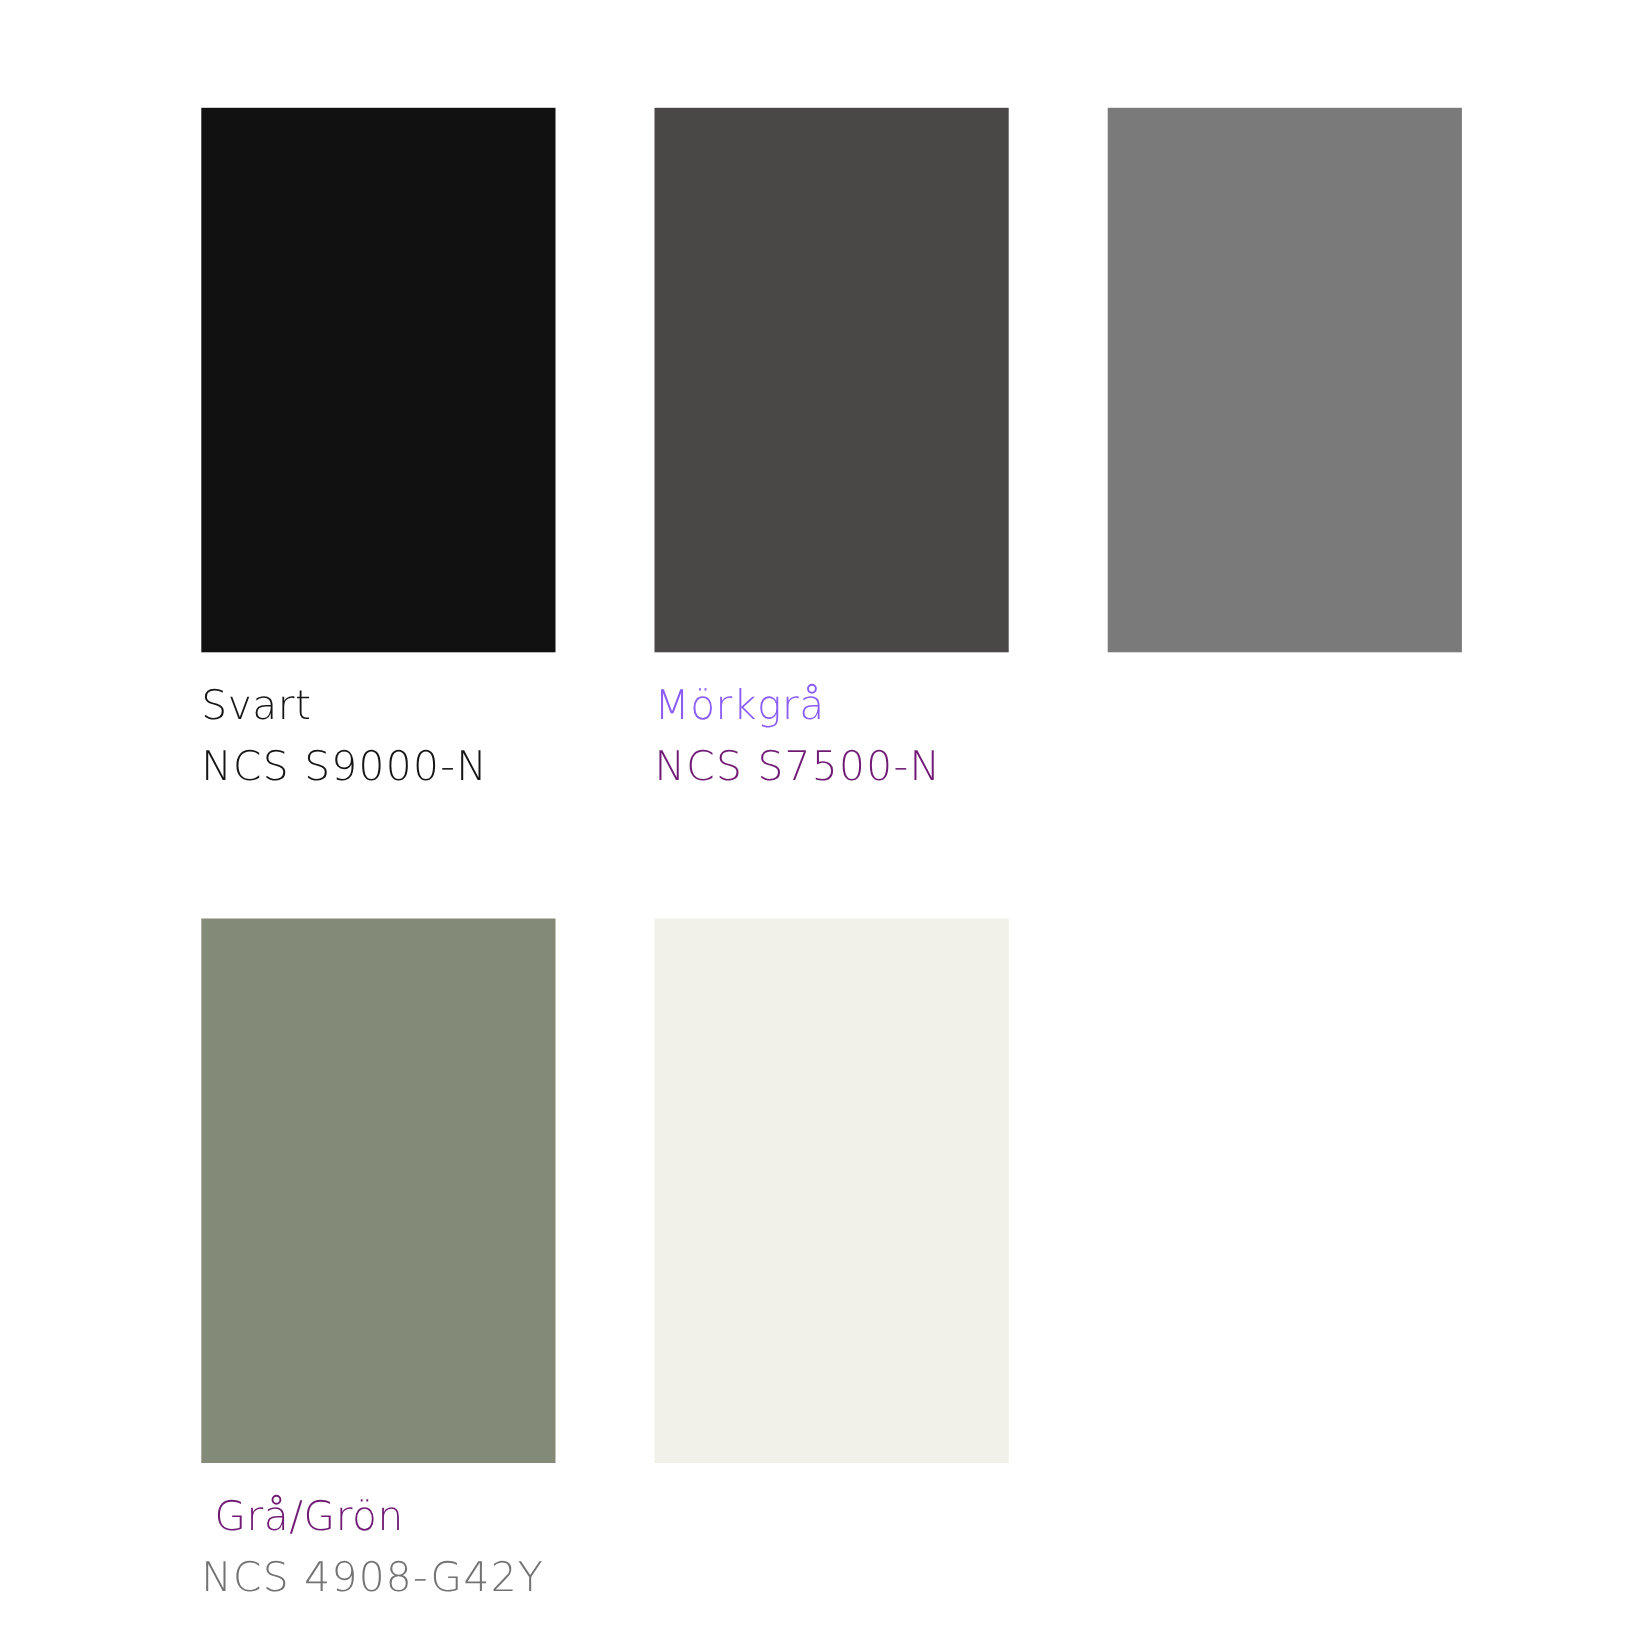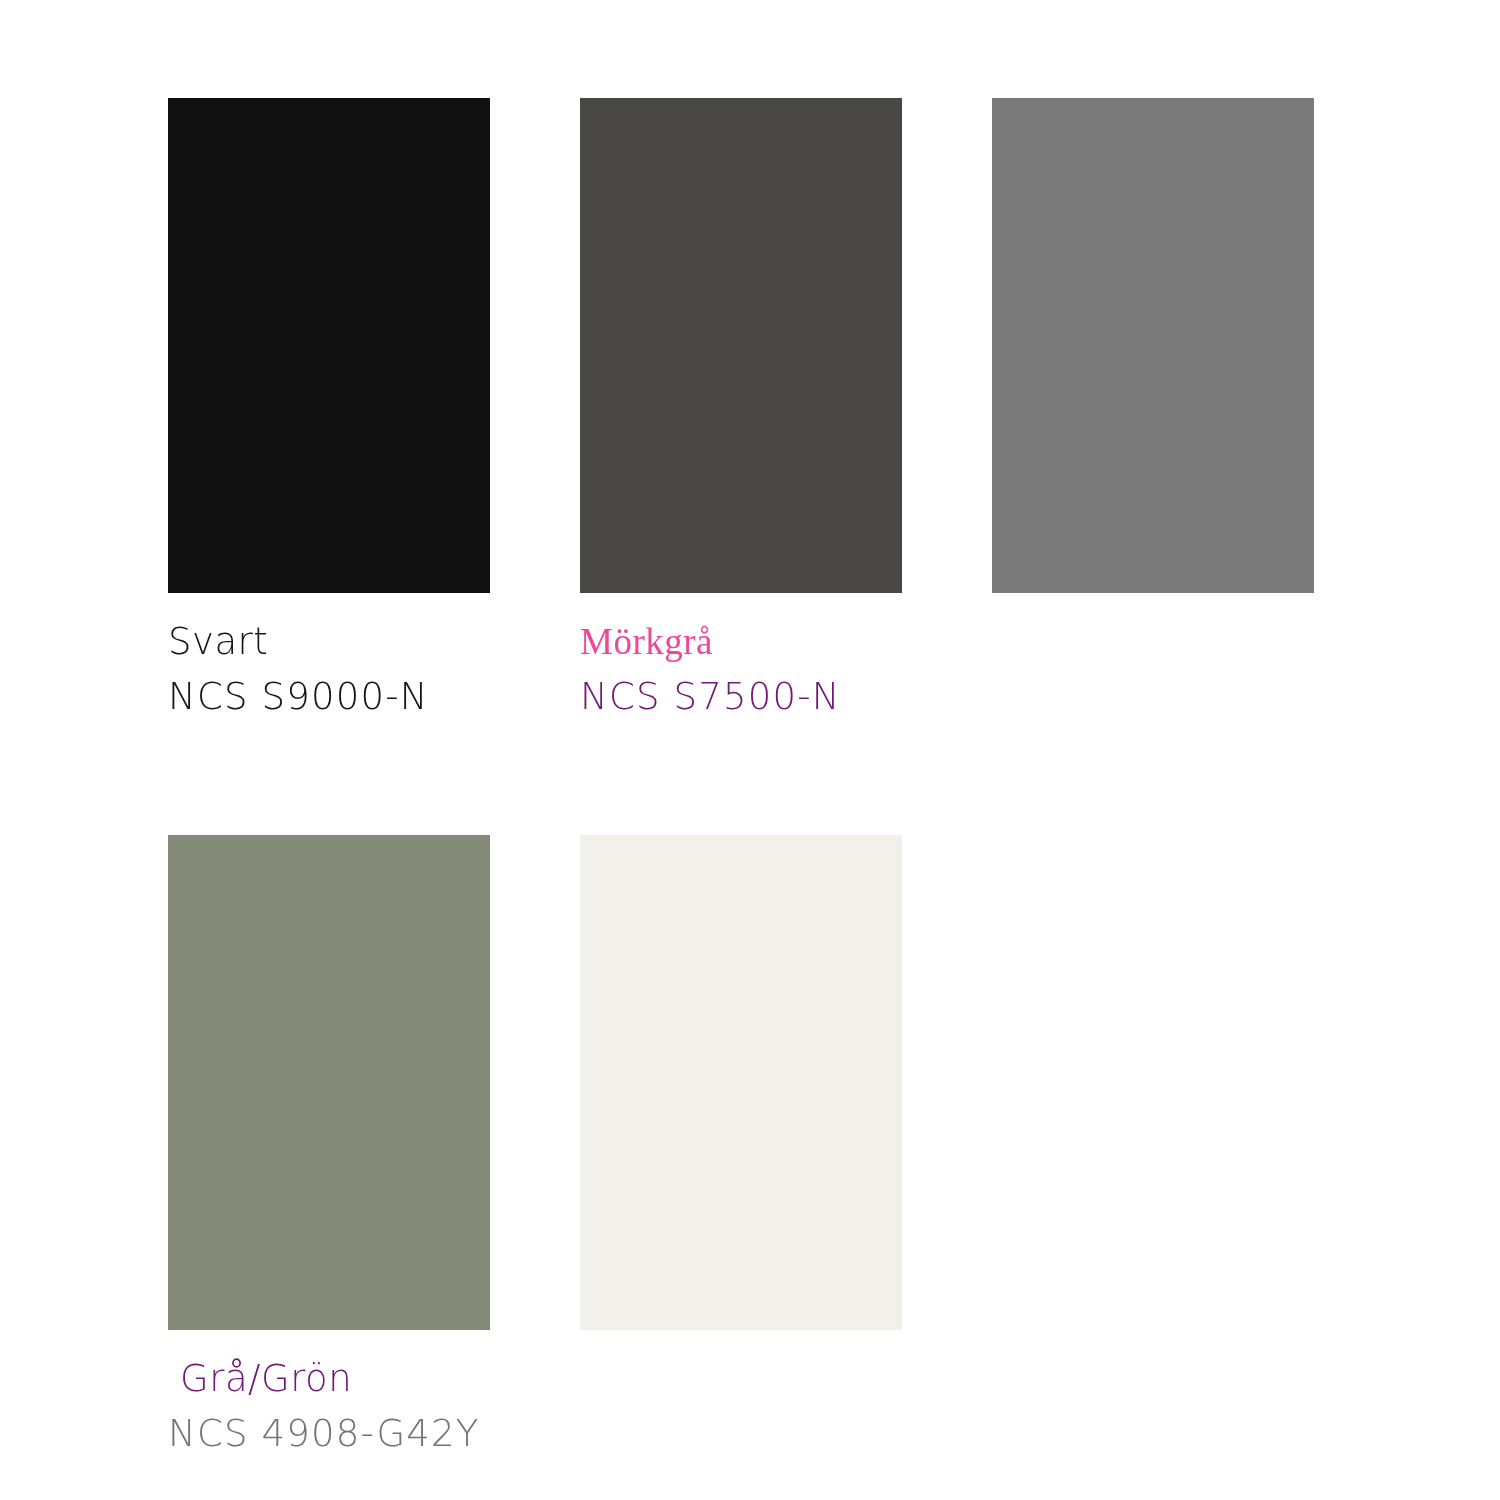--- a/index.html
+++ b/index.html
@@ -20,21 +20,21 @@
     position: relative;
     width: 1500px;
     height: 1500px;
     background: #ffffff;
     overflow: hidden;
   }
 
   
   .swatch-grid {
     position: absolute;
-    left: 168px;
+    left: 183px;
     top: 98px;
     width: 1150px;
     display: grid;
     grid-template-columns: 322px 322px 322px;
     column-gap: 90px;
     row-gap: 0px;
   }
 
   .swatch-cell {
     width: 322px;
@@ -91,21 +91,21 @@
       <div class="chip" style="background-color: rgb(17, 17, 17);"></div>
       <div class="chip-labels">
         <span class="chip-name" style="color: rgb(21, 21, 21);">Svart</span>
         <span class="chip-code" style="color: rgb(21, 21, 21);">NCS S9000-N</span>
       </div>
     </div>
 
     <div class="swatch-cell">
       <div class="chip" style="background-color: rgb(74, 72, 70);"></div>
       <div class="chip-labels">
-        <span class="chip-name" style="color: #ec4899; font-family: Liberation Serif, serif;">Mörkgrå</span>
+        <span class="chip-name" style="color: #8b5cf6;">Mörkgrå</span>
         <span class="chip-code" style="color: #701a75;">NCS S7500-N</span>
       </div>
     </div>
 
     <div class="swatch-cell">
       <div class="chip" style="background-color: rgb(122, 122, 122);"></div>
     </div>
 
     <div class="swatch-cell row-2">
       <div class="chip" style="background-color: rgb(132, 138, 120);"></div>

